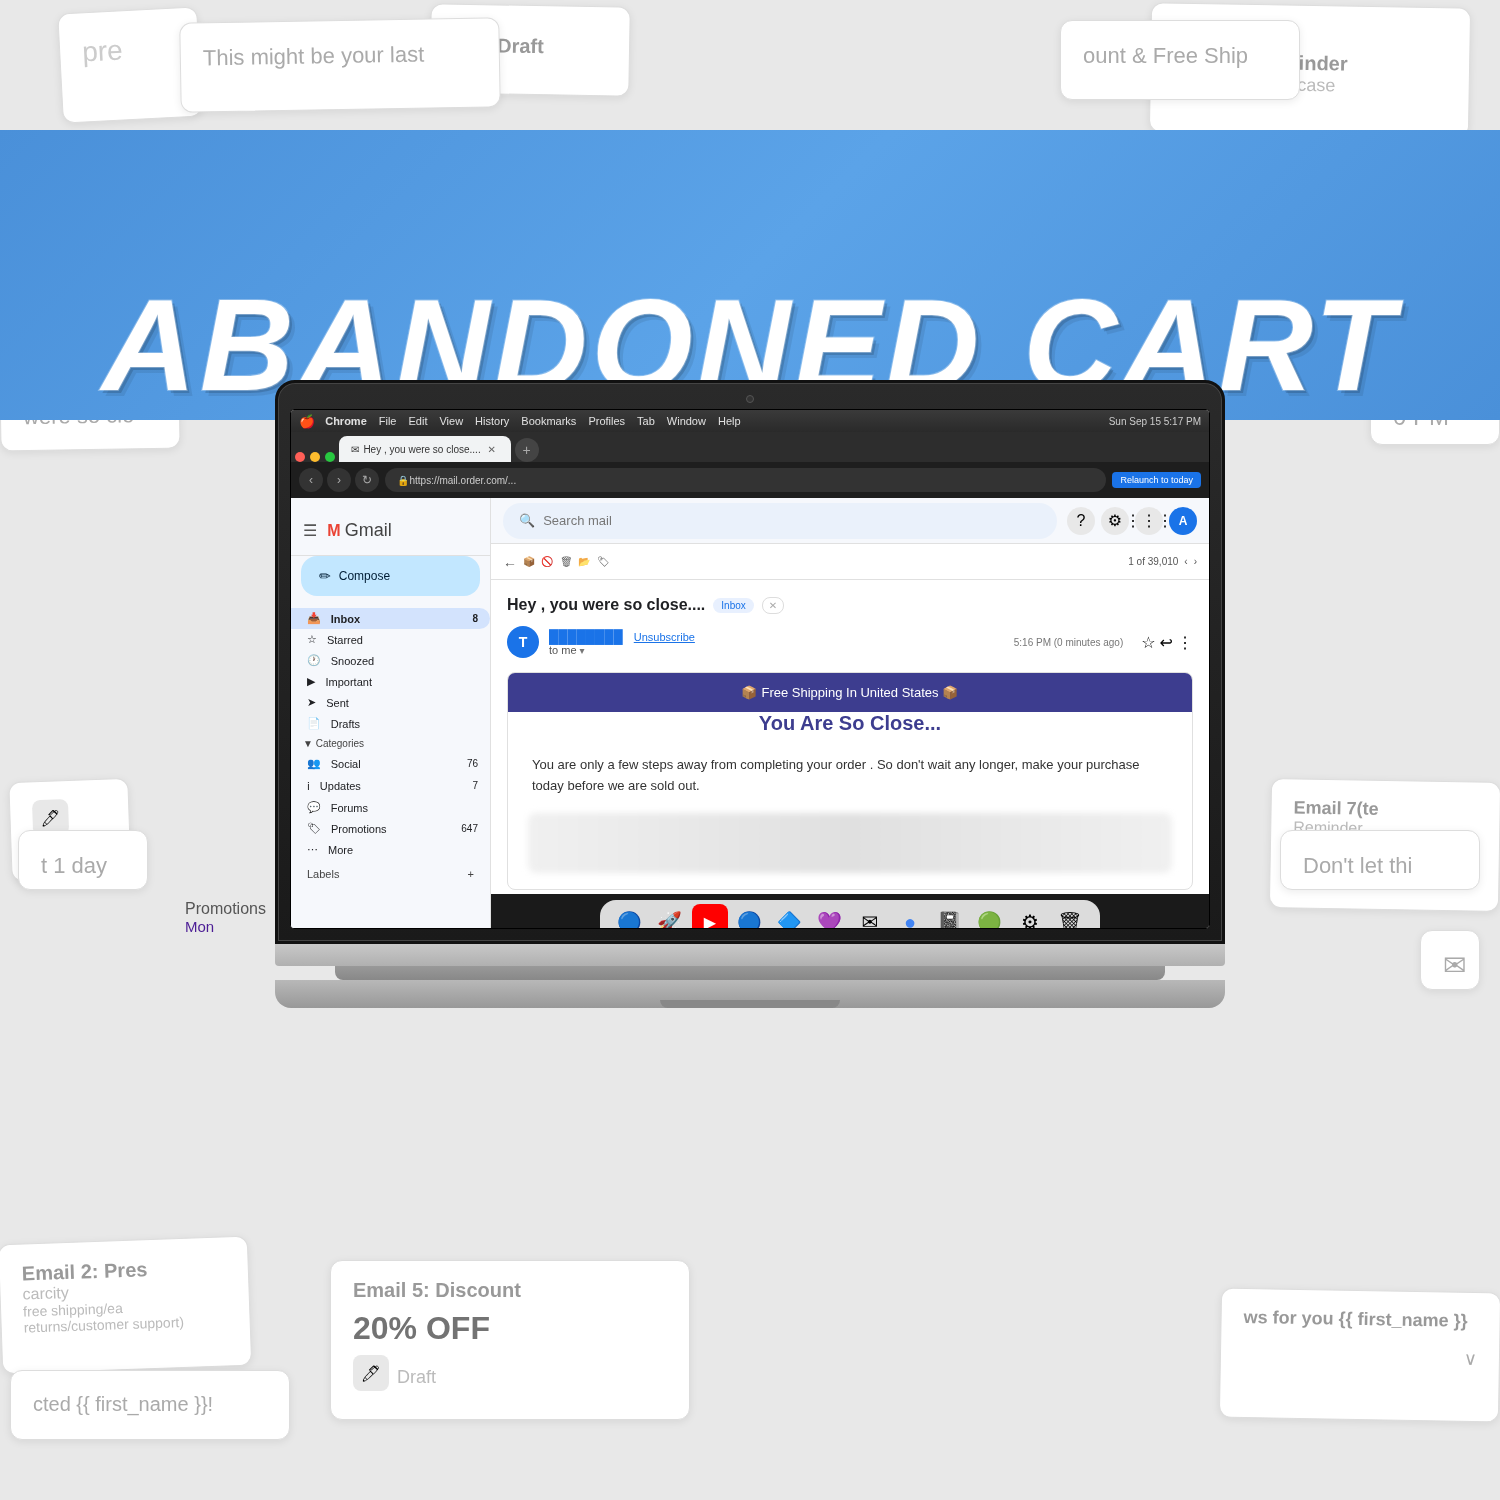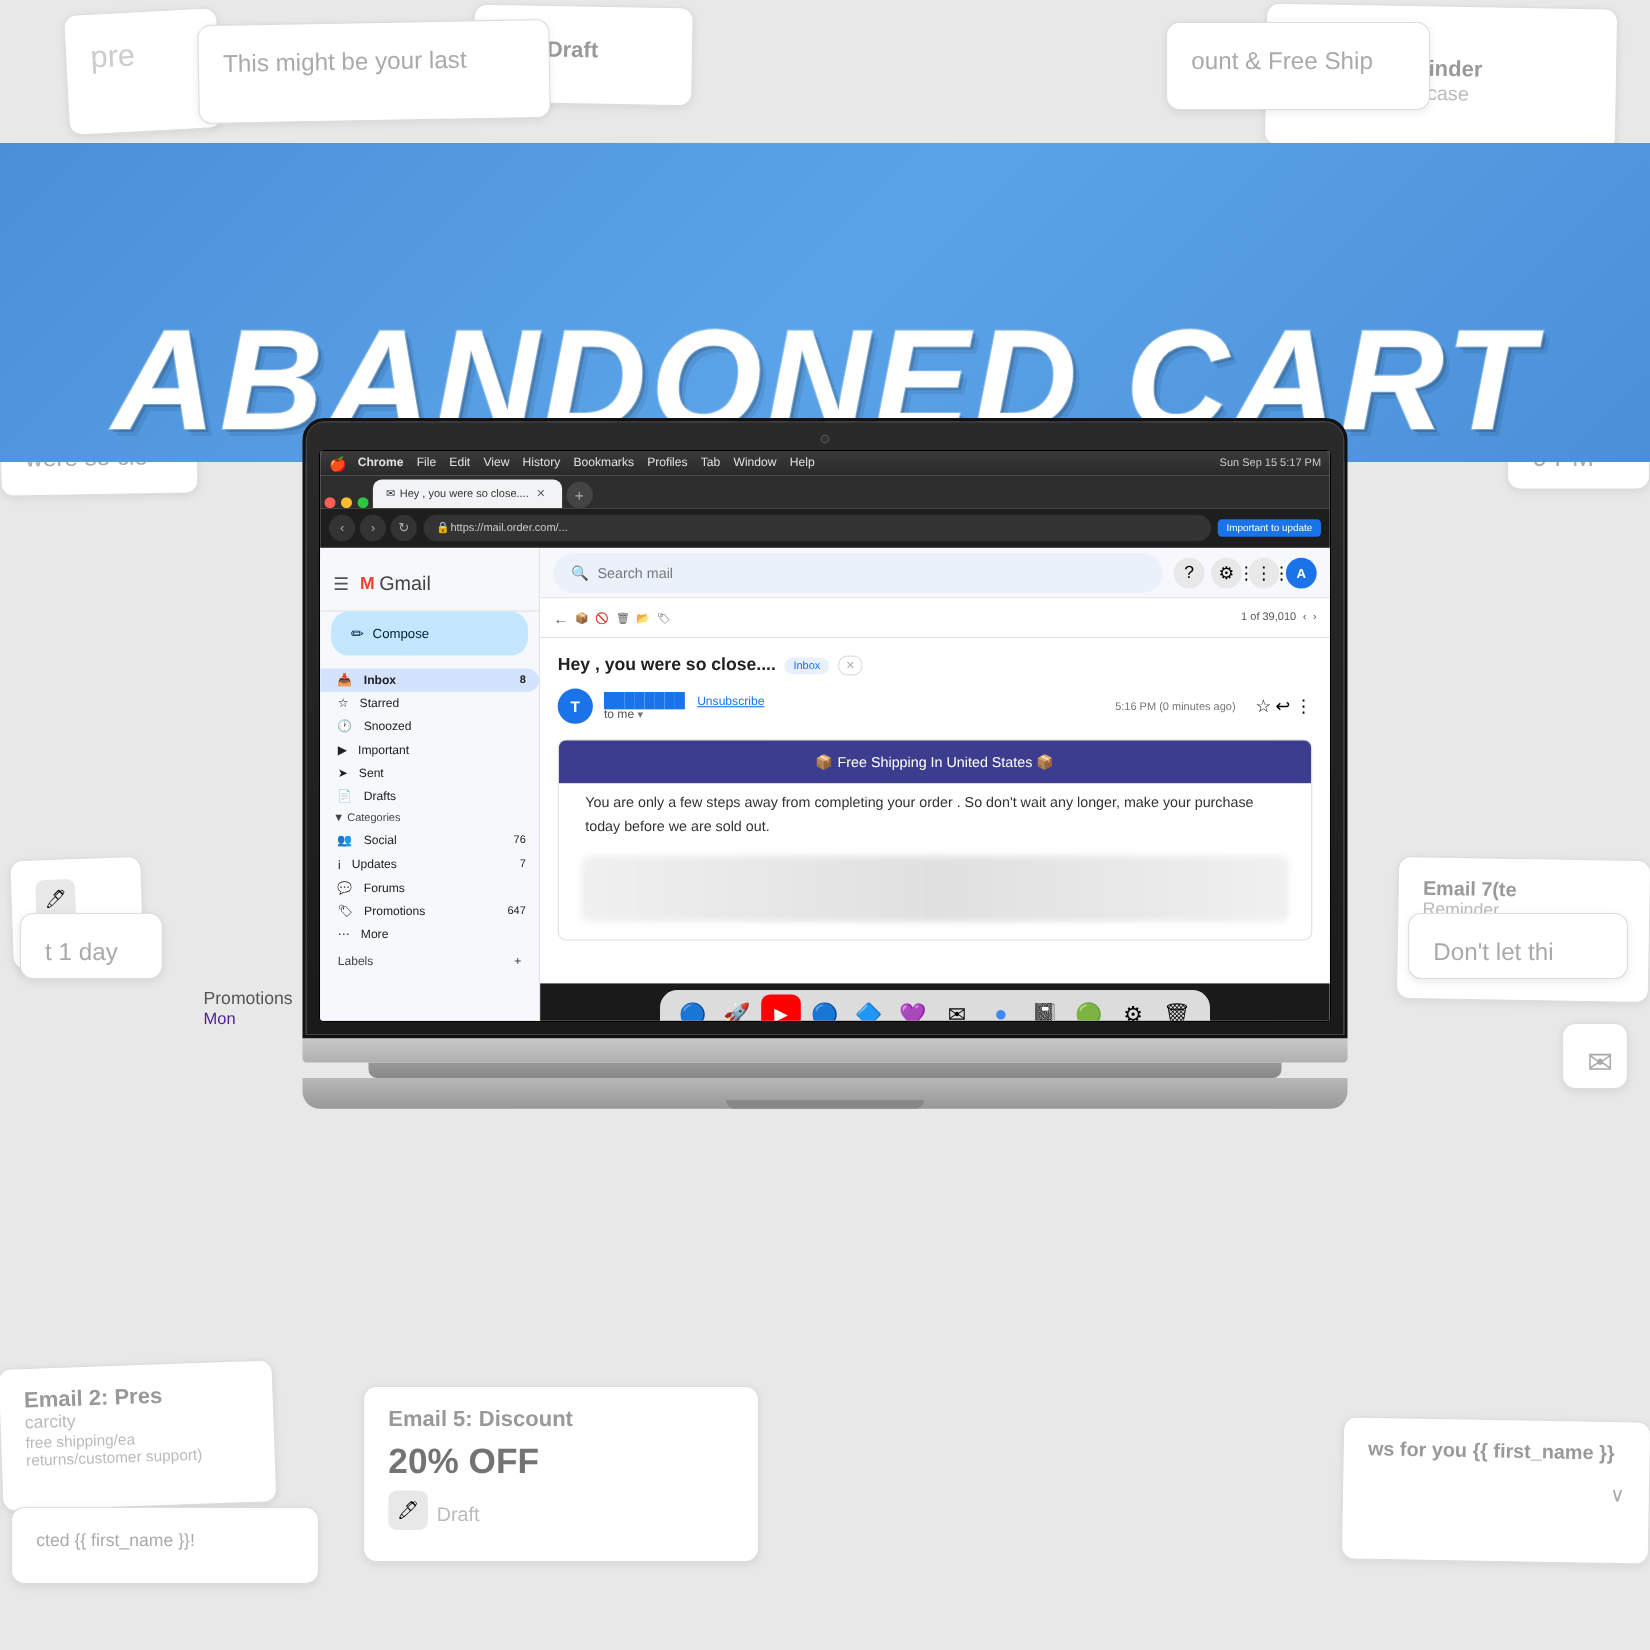--- a/index.html
+++ b/index.html
@@ -634,21 +634,21 @@
   </div>
 
   <div class="bg-card" style="bottom:130px; left:0px; width:250px; height:130px; transform:rotate(-2deg);">
     <div class="bg-card-title" style="font-size:20px;">Email 2: Pres</div>
     <div class="bg-card-subtitle" style="font-size:16px;">carcity</div>
     <div class="bg-card-subtitle" style="font-size:14px;">free shipping/ea</div>
     <div class="bg-card-subtitle" style="font-size:14px;">returns/customer support)</div>
   </div>
 
   <div class="bg-card" style="bottom:60px; left:10px; width:280px; height:70px;">
-    <div class="bg-card-text" style="font-size:16px;">cted {{ first_name }}!</div>
+    <div class="bg-card-text" style="font-size:20px;">cted {{ first_name }}!</div>
   </div>
 
   <div class="bg-card" style="bottom:80px; left:330px; width:360px; height:160px;">
     <div class="bg-card-title" style="font-size:20px;">Email 5: Discount</div>
     <div style="font-size:32px; font-weight:700; color:#737373; margin-top:8px;">20% OFF</div>
     <div style="display:flex; align-items:center; gap:8px; margin-top:8px;">
       <div class="icon">🖊</div>
       <div class="bg-card-subtitle">Draft</div>
     </div>
   </div>
@@ -714,21 +714,21 @@
           <div class="chrome-address-bar">
             <div class="chrome-nav-buttons">
               <div class="chrome-nav-btn">‹</div>
               <div class="chrome-nav-btn">›</div>
               <div class="chrome-nav-btn">↻</div>
             </div>
             <div class="chrome-url-input">
               <span style="font-size:10px; color:#aaa;">🔒</span>
               <span>https://mail.order.com/...</span>
             </div>
-            <div class="chrome-ext-btn">Important to update</div>
+            <div class="chrome-ext-btn">Relaunch to today</div>
           </div>
 
           <div class="gmail-layout">
 
             <div class="gmail-sidebar">
 
               <div class="gmail-header-bar">
                 <div style="font-size:16px; cursor:pointer; color:#555;">☰</div>
                 <div class="gmail-logo">
                   <span style="color:#EA4335; font-weight:700; font-size:16px;">M</span>
@@ -869,20 +869,21 @@
                     <span style="cursor:pointer;">⋮</span>
                   </div>
                 </div>
 
                 <div class="email-body">
                   <div class="email-banner">
                     <span>📦 Free Shipping In United States 📦</span>
                   </div>
 
 
+                  <div class="email-headline">You Are So Close...</div>
 
                   <div class="email-paragraph">You are only a few steps away from completing your order . So don't wait any longer, make your purchase today before we are sold out.</div>
 
                   <div style="height:60px; background:linear-gradient(to right, #f0f0f0, #e0e0e0, #f0f0f0); margin:0 20px 16px; border-radius:8px; filter:blur(3px);"></div>
                 </div>
               </div>
 
               <div style="background:#1a1a1a; padding:6px 0; display:flex; justify-content:center;">
                 <div class="mac-dock">
                   <div class="dock-icon">🔵</div>

